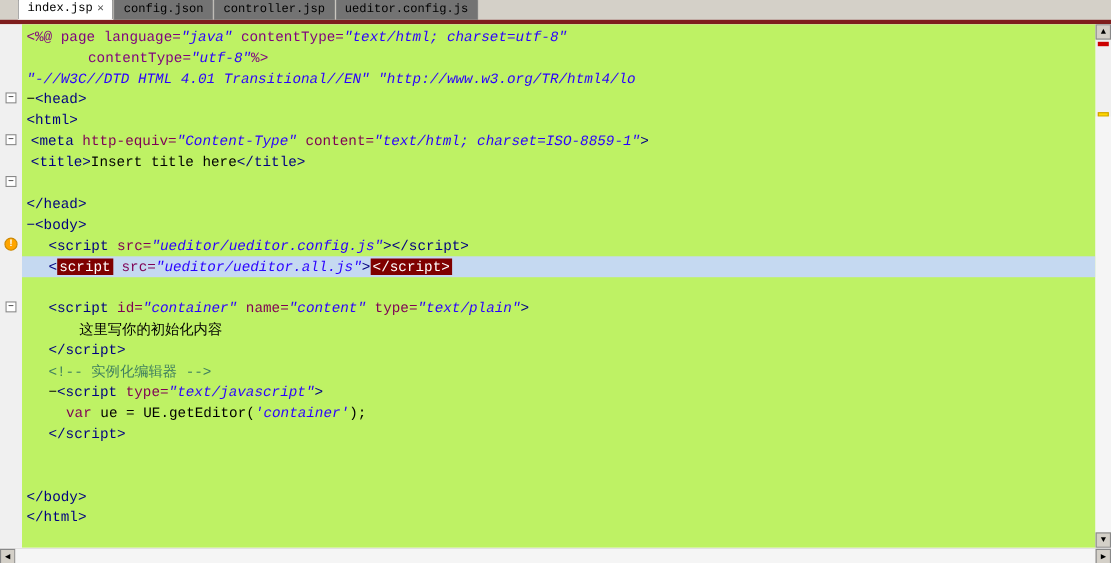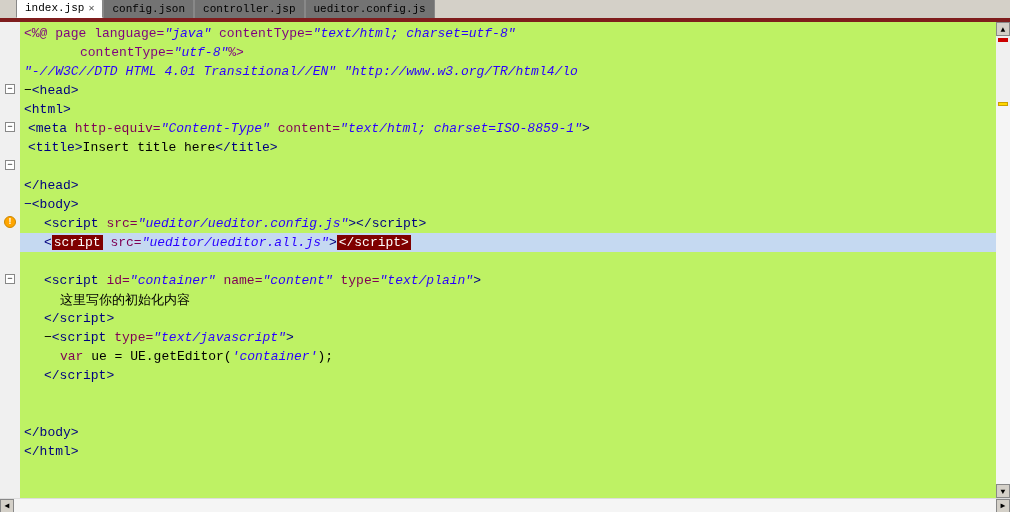--- a/index.html
+++ b/index.html
@@ -85,21 +85,21 @@
     }
 
     
     .c-tag { color: #000080; font-weight: normal; }
     .c-attr { color: #7f0055; }
     .c-string { color: #2a00ff; font-style: italic; }
     .c-jsp { color: #7f007f; }
     .c-comment { color: #3f7f5f; }
     .c-keyword { color: #7f0055; }
     .c-plain { color: #000000; }
-    .c-chinese { color: #000000; }
+    .c-chinese { color: #000000; margin-left: 12px; }
 
     
     .annotation-bar {
       width: 14px;
       background: #f0f0f0;
       flex-shrink: 0;
       position: relative;
     }
 
     
@@ -278,20 +278,23 @@
       </div>
 
       <div class="line indent3">
         <span class="c-chinese">这里写你的初始化内容</span>
       </div>
 
       <div class="line indent2">
         <span class="c-tag">&lt;/script&gt;</span>
       </div>
 
+      <div class="line indent2">
+        <span class="c-comment">&lt;!-- 实例化编辑器 --&gt;</span>
+      </div>
 
       <div class="line indent2">
         <span class="c-plain">−</span><span class="c-tag">&lt;script </span><span class="c-attr">type=</span><span class="c-string">"text/javascript"</span><span class="c-tag">&gt;</span>
       </div>
 
       <div class="line indent3">
         <span class="c-keyword">var</span><span class="c-plain"> ue = UE.getEditor(</span><span class="c-string">'container'</span><span class="c-plain">);</span>
       </div>
 
       <div class="line indent2">

